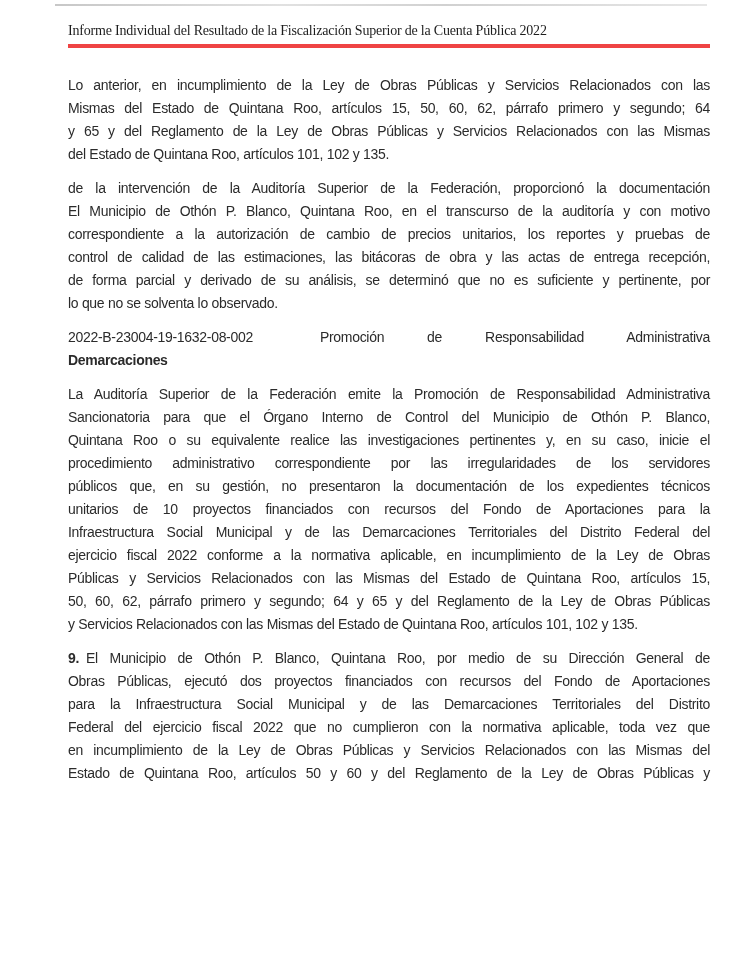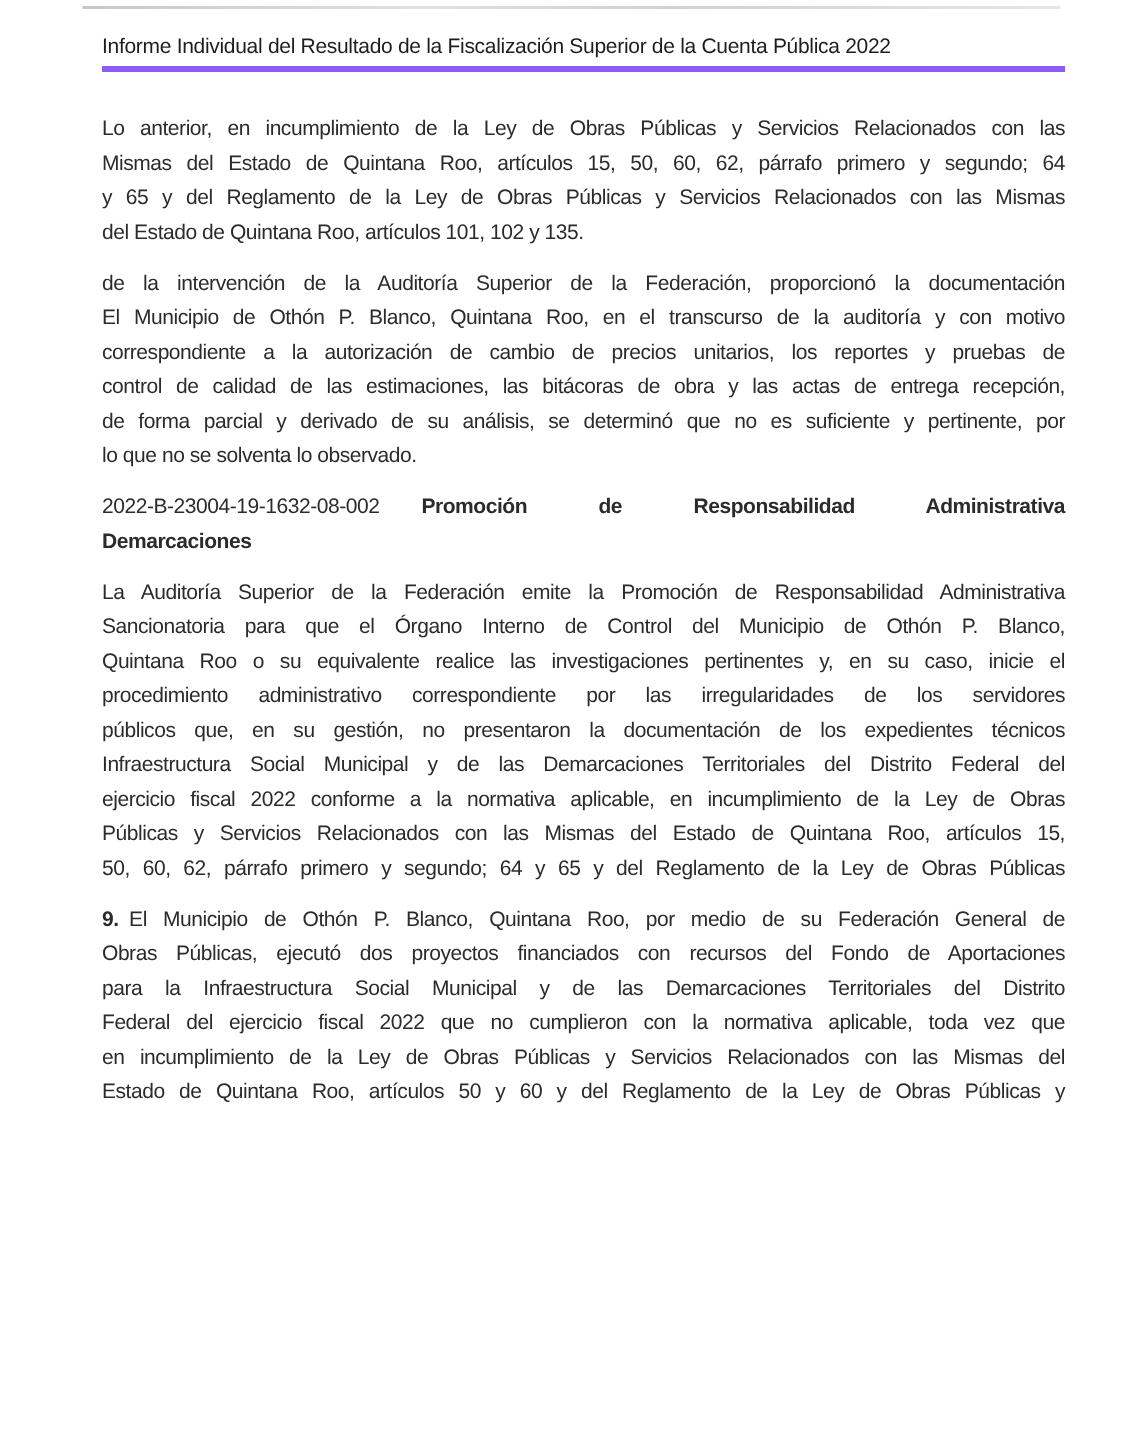--- a/index.html
+++ b/index.html
@@ -26,21 +26,22 @@
   }
   .page {
     padding: 22px 40px 0 68px; 
   }
   .doc-header {
     font-size: 14px;
     line-height: 17px;
     letter-spacing: -0.2px;
     color: #1d1d1d;
     padding-bottom: 5px;
-    border-bottom: 4px solid #8b5cf6;
+    border-bottom: 4px solid #ef4444;
+    font-family: Liberation Serif, serif;
   }
   .body-text {
     margin-top: 26px;
     font-size: 14px;
     letter-spacing: -0.3px;
   }
   .para {
     margin: 0 0 11px 0;
   }
   .pline {
@@ -60,22 +61,22 @@
     display: flex;
     line-height: 23px;
   }
   .hcode {
     flex: 0 0 auto;
     font-weight: normal;
     text-align: center;
   }
   .htitle {
     flex: 1 1 auto;
-    margin-left: 28px;
-    font-weight: bold;
+    margin-left: 67px;
+    font-weight: normal;
     text-align: justify;
     text-align-last: justify;
   }
   .finding-number {
     font-weight: bold;
     margin-right: 7px;
   }
 </style>
 </head>
 <body>
@@ -113,28 +114,30 @@
       </div>
       <div class="pline last bold">Demarcaciones</div>
     </div>
 
     <div class="para">
       <div class="pline">La Auditoría Superior de la Federación emite la Promoción de Responsabilidad Administrativa</div>
       <div class="pline">Sancionatoria para que el Órgano Interno de Control del Municipio de Othón P. Blanco,</div>
       <div class="pline">Quintana Roo o su equivalente realice las investigaciones pertinentes y, en su caso, inicie el</div>
       <div class="pline">procedimiento administrativo correspondiente por las irregularidades de los servidores</div>
       <div class="pline">públicos que, en su gestión, no presentaron la documentación de los expedientes técnicos</div>
+      <div class="pline">unitarios de 10 proyectos financiados con recursos del Fondo de Aportaciones para la</div>
       <div class="pline">Infraestructura Social Municipal y de las Demarcaciones Territoriales del Distrito Federal del</div>
       <div class="pline">ejercicio fiscal 2022 conforme a la normativa aplicable, en incumplimiento de la Ley de Obras</div>
       <div class="pline">Públicas y Servicios Relacionados con las Mismas del Estado de Quintana Roo, artículos 15,</div>
       <div class="pline">50, 60, 62, párrafo primero y segundo; 64 y 65 y del Reglamento de la Ley de Obras Públicas</div>
+      <div class="pline last">y Servicios Relacionados con las Mismas del Estado de Quintana Roo, artículos 101, 102 y 135.</div>
     </div>
 
     <div class="para">
-      <div class="pline"><span class="finding-number">9.</span><span>El Municipio de Othón P. Blanco, Quintana Roo, por medio de su Federación General de</span></div>
+      <div class="pline"><span class="finding-number">9.</span><span>El Municipio de Othón P. Blanco, Quintana Roo, por medio de su Dirección General de</span></div>
       <div class="pline">Obras Públicas, ejecutó dos proyectos financiados con recursos del Fondo de Aportaciones</div>
       <div class="pline">para la Infraestructura Social Municipal y de las Demarcaciones Territoriales del Distrito</div>
       <div class="pline">Federal del ejercicio fiscal 2022 que no cumplieron con la normativa aplicable, toda vez que</div>
       <div class="pline">en incumplimiento de la Ley de Obras Públicas y Servicios Relacionados con las Mismas del</div>
       <div class="pline">Estado de Quintana Roo, artículos 50 y 60 y del Reglamento de la Ley de Obras Públicas y</div>
     </div>
 
   </div>
 </div>
 

